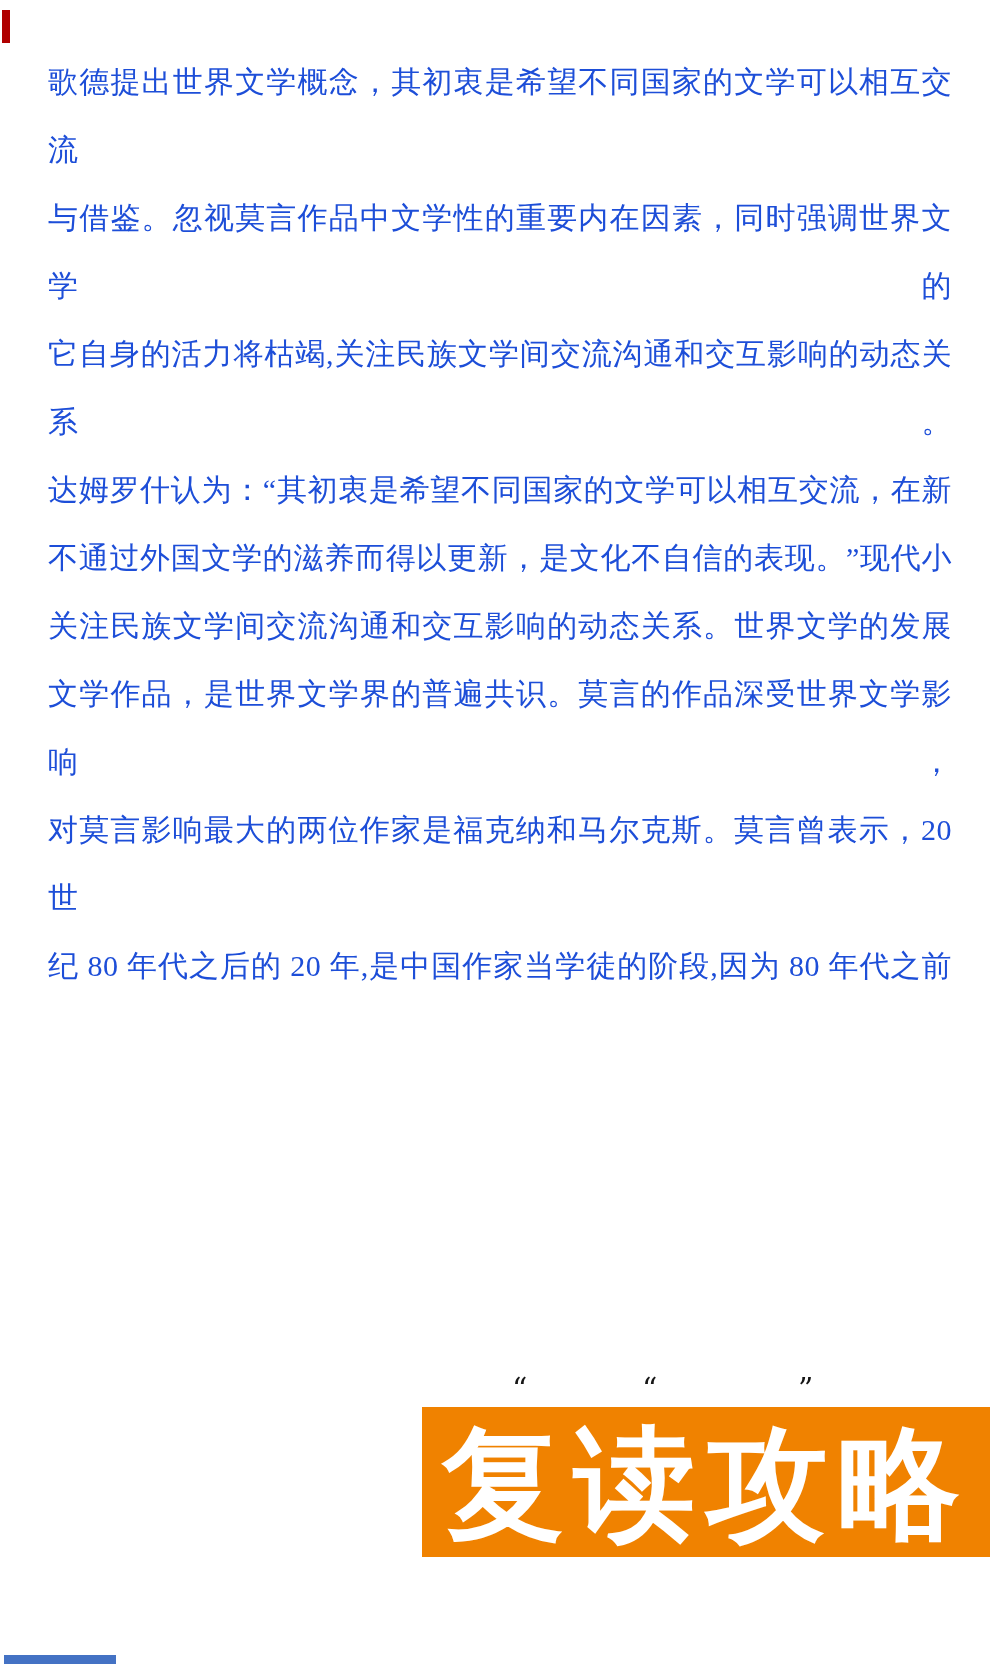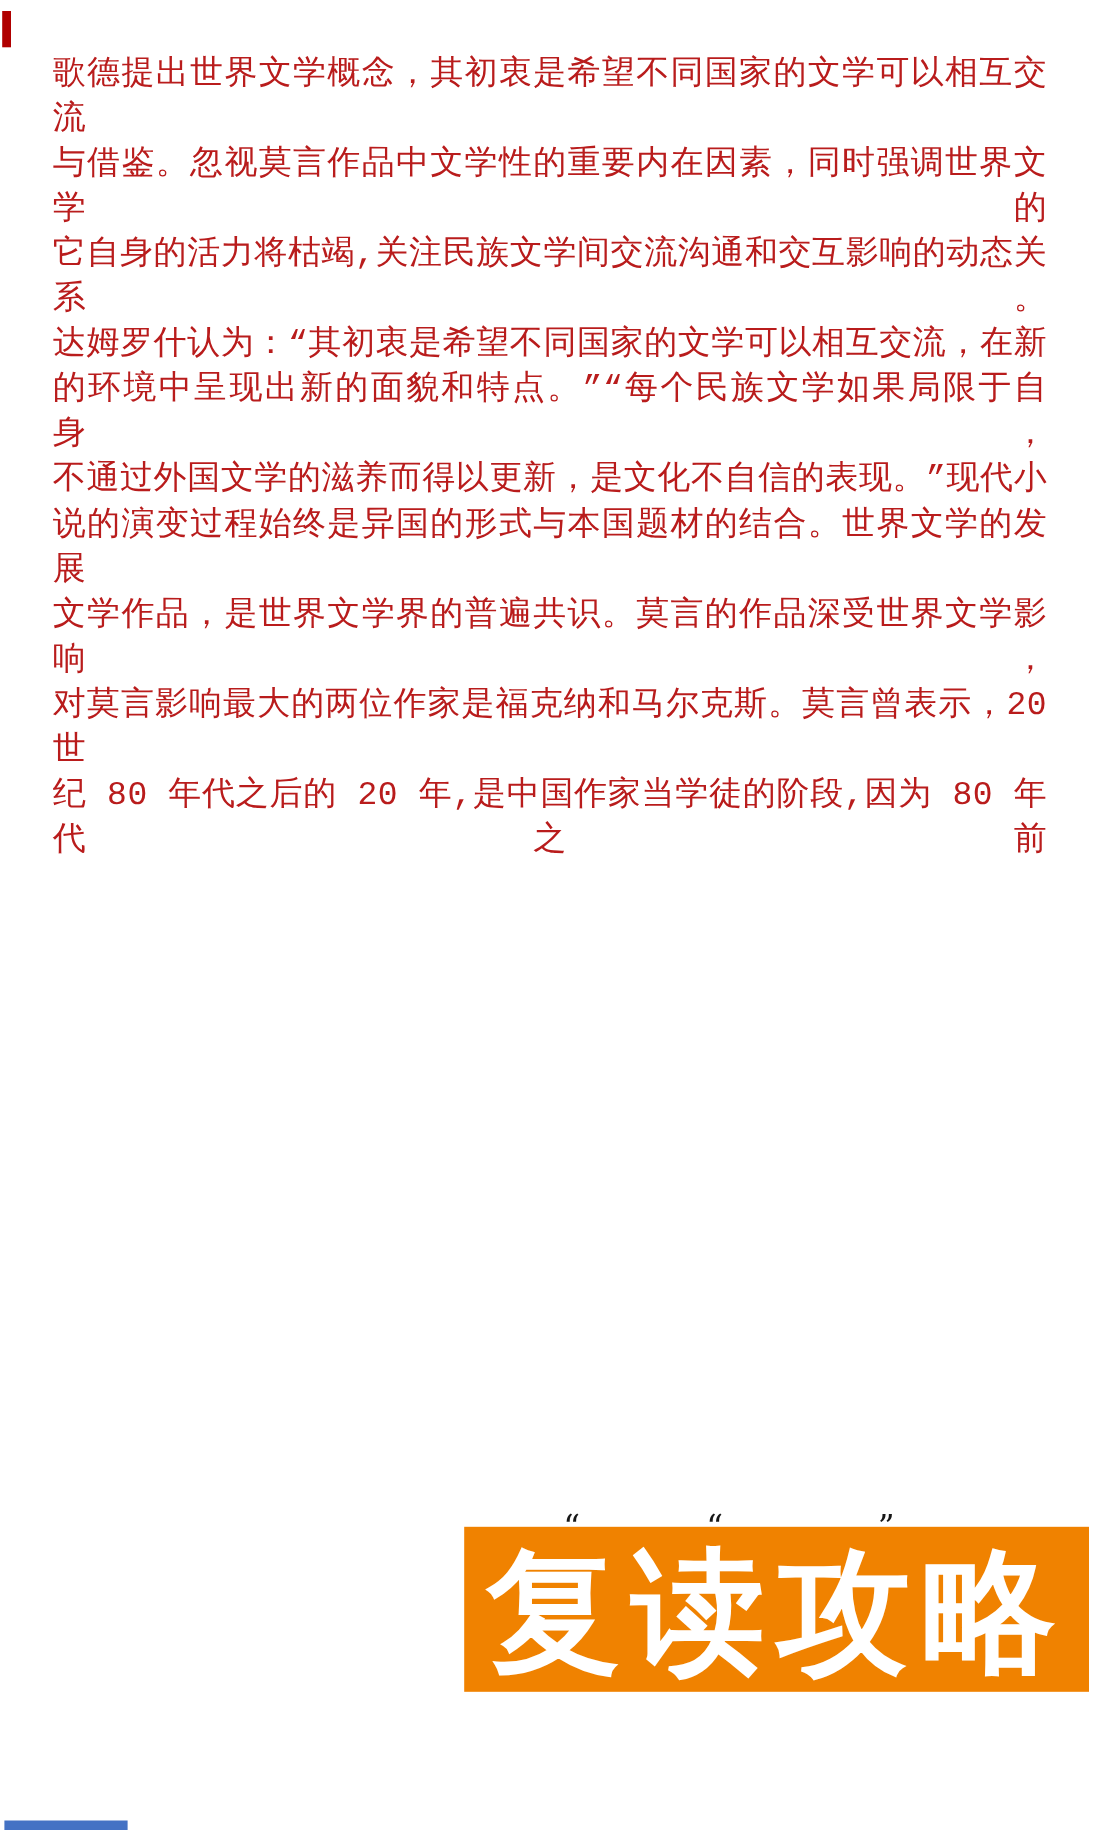--- a/index.html
+++ b/index.html
@@ -35,25 +35,25 @@
     letter-spacing: 0.5px;
     white-space: nowrap;
   }
   .intro .line.just {
     white-space: normal;
     text-align: justify;
     text-align-last: justify;
   }
   
   .bodytext .line {
-    font-family: Liberation Mono, monospace;
+    font-family: Liberation Serif, serif;
     font-weight: 400;
     font-size: 30px;
-    line-height: 41px;
-    color: #b91c1c;
+    line-height: 68px;
+    color: #1d4ed8;
     letter-spacing: 0.5px;
     white-space: nowrap;
   }
   .bodytext .line.just {
     white-space: normal;
     text-align: justify;
     text-align-last: justify;
   }
   
   .banner {
@@ -117,33 +117,32 @@
 <body>
 
 <div class="page">
 
   <div class="text-col">
     <div class="bodytext">
         <div class="line just">歌德提出世界文学概念，其初衷是希望不同国家的文学可以相互交流</div>
         <div class="line just">与借鉴。忽视莫言作品中文学性的重要内在因素，同时强调世界文学的</div>
         <div class="line just">它自身的活力将枯竭,关注民族文学间交流沟通和交互影响的动态关系。</div>
         <div class="line just">达姆罗什认为：“其初衷是希望不同国家的文学可以相互交流，在新</div>
-        <div class="line just">的环境中呈现出新的面貌和特点。”“每个民族文学如果局限于自身，</div>
         <div class="line just">不通过外国文学的滋养而得以更新，是文化不自信的表现。”现代小</div>
-        <div class="line just">说的演变过程始终是异国的形式与本国题材的结合。世界文学的发展</div>
+        <div class="line just">关注民族文学间交流沟通和交互影响的动态关系。世界文学的发展</div>
         <div class="line just">文学作品，是世界文学界的普遍共识。莫言的作品深受世界文学影响，</div>
         <div class="line just">对莫言影响最大的两位作家是福克纳和马尔克斯。莫言曾表示，20 世</div>
         <div class="line just">纪 80 年代之后的 20 年,是中国作家当学徒的阶段,因为 80 年代之前</div>
       </div>
   </div>
 
   <div class="peek p1">“</div>
   <div class="peek p2">“</div>
   <div class="peek p3">”</div>
 
-  <div class="banner" style="background: rgb(240, 130, 0);">
+  <div class="banner" style="background: rgb(240, 130, 0); margin-top: 19px;">
     <div class="banner-label" style="color: rgb(255, 255, 255);">复读攻略</div>
   </div>
 
   <div class="red-bar" style="background: rgb(176, 0, 0);"></div>
   <div class="blue-bar" style="background: rgb(68, 114, 196);"></div>
 
 </div>
 
 </body></html>

